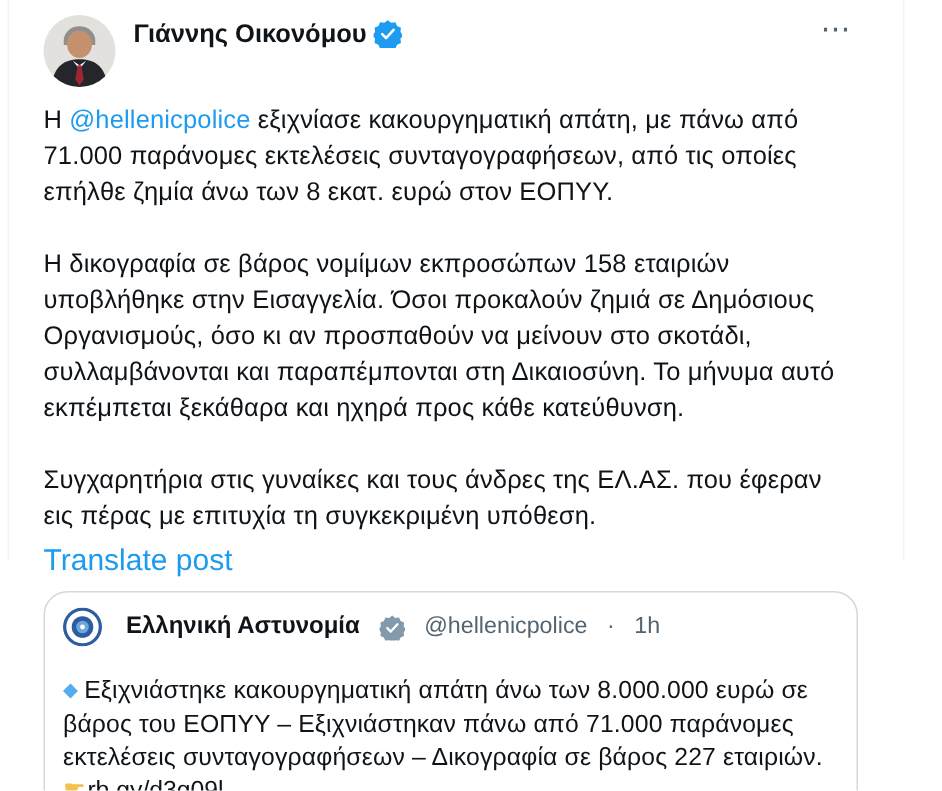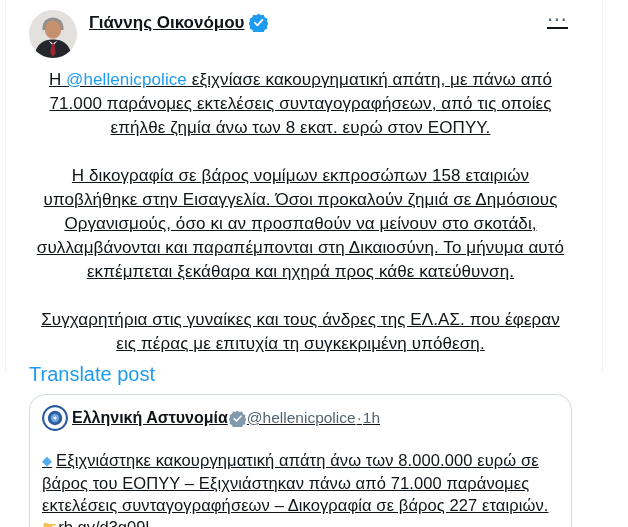--- a/index.html
+++ b/index.html
@@ -5,21 +5,21 @@
   * { margin:0; padding:0; box-sizing:border-box; }
   html,body { background:#ffffff; }
   body {
     width:628px; height:527px; overflow:hidden; position:relative;
     font-family:"Liberation Sans","DejaVu Sans",sans-serif;
     color:#0f1419;
   }
   .column {
     position:absolute; left:5px; top:0; width:598px; height:374px;
     border-left:1px solid #eff3f4; border-right:1px solid #eff3f4;
-    padding:10px 30px 0 23px; background:#fff;text-decoration:underline;
+    padding:10px 30px 0 23px; background:#fff;
   }
   
   .tweet-header { display:flex; align-items:flex-start; }
   .avatar {
     width:48px; height:48px; border-radius:50%; overflow:hidden; flex:0 0 48px;
     background:#e9e7e4; cursor:pointer;
   }
   .author-block { margin-left:12px; padding-top:2px; flex:1 1 auto; }
   .author-line { display:flex; align-items:center; gap:5px; }
   .author-name { font-size:17px; font-weight:700; line-height:21px; color:#0f1419; }
@@ -27,34 +27,33 @@
   .badge { width:19px; height:19px; display:inline-block; }
   .more-btn {
     color:#536471; font-size:20px; line-height:14px; letter-spacing:1px;
     cursor:pointer; padding:2px 4px; user-select:none;
     font-family:"DejaVu Sans",sans-serif;
   }
   
   .tweet-body p {
     font-size:17px; line-height:24px; color:#0f1419; margin-top:24px;
     letter-spacing:0.1px;
-    text-align:center;
   }
   .tweet-body p.first { margin-top:10px; }
   a.mention { color:#1d9bf0; text-decoration:none; cursor:pointer; }
   .translate-link {
     display:inline-block; margin-top:8px; font-size:20px; line-height:20px;
     color:#1d9bf0; cursor:pointer; text-decoration:none;
   }
   
   .quote-card {
     margin-top:9px; border:1px solid #cfd9de; border-radius:16px;
     padding:10px 12px 12px 12px; cursor:pointer; background:#fff;
   }
-  .quote-header { display:flex; align-items:center; gap:1px; }
+  .quote-header { display:flex; align-items:center; gap:13px; }
   .quote-avatar {
     width:26px; height:26px; border-radius:50%; flex:0 0 26px; overflow:hidden;
   }
   .quote-name { font-size:16px; font-weight:700; color:#0f1419; margin-left:3px; }
   .quote-badge { width:17px; height:17px; display:inline-block; }
   .quote-handle, .quote-dot, .quote-time { font-size:15.5px; color:#536471; }
   .quote-text {
     margin-top:18px; font-size:16.5px; line-height:22px; color:#0f1419;
     letter-spacing:0.1px;
   }

